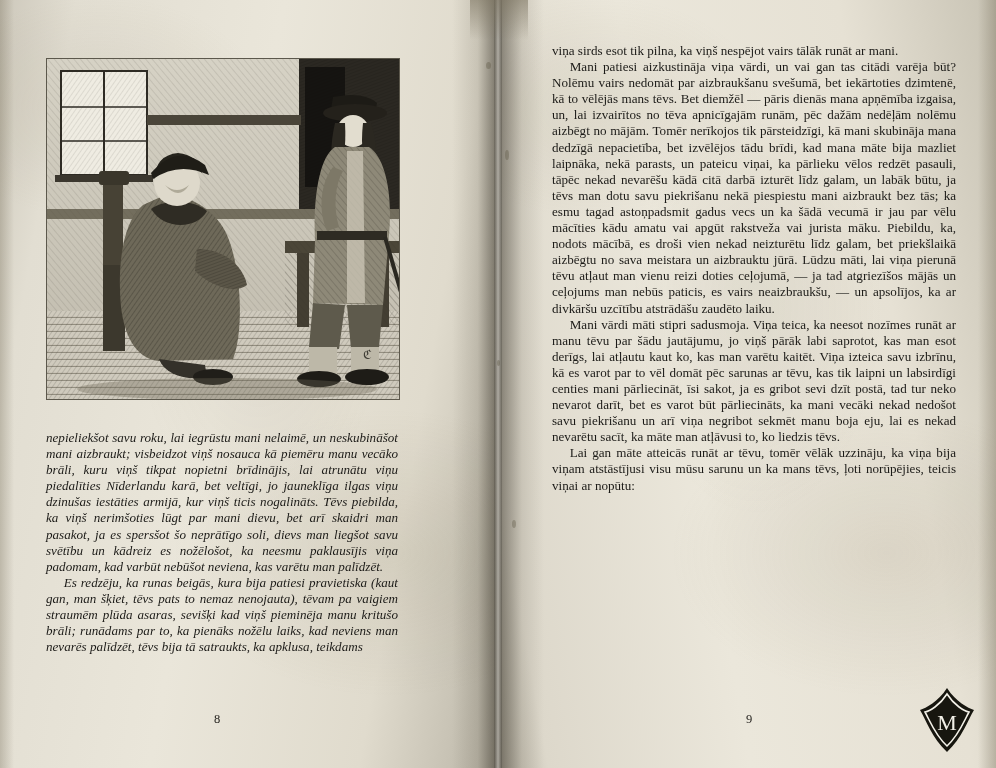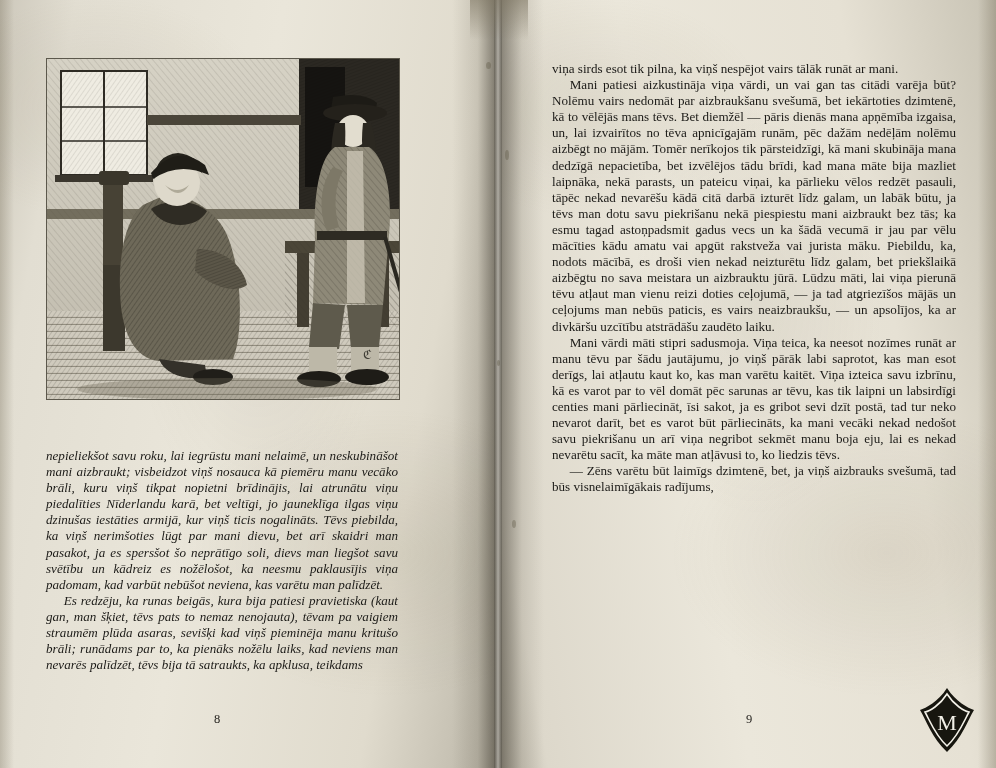--- a/index.html
+++ b/index.html
@@ -78,21 +78,20 @@
 
   
   .col {
     position: absolute;
     color: #1b1a17;
     font-size: 13.1px;
     line-height: 16.1px;
     text-align: justify;
     text-justify: inter-word;
     hyphens: manual;
-    margin-top: 18px;
   }
   .col p { margin: 0; }
   .col p + p { margin-top: 0px; }
   .indent { text-indent: 1.35em; }
 
   .col.left  { left: 46px;  top: 430px; width: 352px; font-style: italic; }
   .col.right { left: 552px; top: 43px;  width: 404px; }
 
   
   .folio {
@@ -249,21 +248,21 @@
   <div class="col left">
     <p>nepieliekšot savu roku, lai iegrūstu mani nelaimē, un neskubināšot mani aizbraukt; visbeidzot viņš nosauca kā piemēru manu vecāko brāli, kuru viņš tikpat nopietni brīdinājis, lai atrunātu viņu piedalīties Nīderlandu karā, bet veltīgi, jo jauneklīga ilgas viņu dzinušas iestāties armijā, kur viņš ticis nogalināts. Tēvs piebilda, ka viņš nerimšoties lūgt par mani dievu, bet arī skaidri man pasakot, ja es spersšot šo neprātīgo soli, dievs man liegšot savu svētību un kādreiz es nožēlošot, ka neesmu paklausījis viņa padomam, kad varbūt nebūšot neviena, kas varētu man palīdzēt.</p>
     <p class="indent">Es redzēju, ka runas beigās, kura bija patiesi pravietiska (kaut gan, man šķiet, tēvs pats to nemaz nenojauta), tēvam pa vaigiem straumēm plūda asaras, sevišķi kad viņš pieminēja manu kritušo brāli; runādams par to, ka pienāks nožēlu laiks, kad neviens man nevarēs palīdzēt, tēvs bija tā satraukts, ka apklusa, teikdams</p>
   </div>
   <div class="folio left">8</div>
 
   <div class="col right">
     <p>viņa sirds esot tik pilna, ka viņš nespējot vairs tālāk runāt ar mani.</p>
     <p class="indent">Mani patiesi aizkustināja viņa vārdi, un vai gan tas citādi varēja būt? Nolēmu vairs nedomāt par aizbraukšanu svešumā, bet iekārtoties dzimtenē, kā to vēlējās mans tēvs. Bet diemžēl — pāris dienās mana apņēmība izgaisa, un, lai izvairītos no tēva apnicīgajām runām, pēc dažām nedēļām nolēmu aizbēgt no mājām. Tomēr nerīkojos tik pārsteidzīgi, kā mani skubināja mana dedzīgā nepacietība, bet izvēlējos tādu brīdi, kad mana māte bija mazliet laipnāka, nekā parasts, un pateicu viņai, ka pārlieku vēlos redzēt pasauli, tāpēc nekad nevarēšu kādā citā darbā izturēt līdz galam, un labāk būtu, ja tēvs man dotu savu piekrišanu nekā piespiestu mani aizbraukt bez tās; ka esmu tagad astoņpadsmit gadus vecs un ka šādā vecumā ir jau par vēlu mācīties kādu amatu vai apgūt rakstveža vai jurista māku. Piebildu, ka, nodots mācībā, es droši vien nekad neizturētu līdz galam, bet priekšlaikā aizbēgtu no sava meistara un aizbrauktu jūrā. Lūdzu māti, lai viņa pierunā tēvu atļaut man vienu reizi doties ceļojumā, — ja tad atgriezīšos mājās un ceļojums man nebūs paticis, es vairs neaizbraukšu, — un apsolījos, ka ar divkāršu uzcītību atstrādāšu zaudēto laiku.</p>
     <p class="indent">Mani vārdi māti stipri sadusmoja. Viņa teica, ka neesot nozīmes runāt ar manu tēvu par šādu jautājumu, jo viņš pārāk labi saprotot, kas man esot derīgs, lai atļautu kaut ko, kas man varētu kaitēt. Viņa izteica savu izbrīnu, kā es varot par to vēl domāt pēc sarunas ar tēvu, kas tik laipni un labsirdīgi centies mani pārliecināt, īsi sakot, ja es gribot sevi dzīt postā, tad tur neko nevarot darīt, bet es varot būt pārliecināts, ka mani vecāki nekad nedošot savu piekrišanu un arī viņa negribot sekmēt manu boja eju, lai es nekad nevarētu sacīt, ka māte man atļāvusi to, ko liedzis tēvs.</p>
-    <p class="indent">— Zēns varētu būt laimīgs dzimtenē, bet, ja viņš aizbrauks svešumā, tad būs visnelaimīgākais radījums,</p>
+    <p class="indent">Lai gan māte atteicās runāt ar tēvu, tomēr vēlāk uzzināju, ka viņa bija viņam atstāstījusi visu mūsu sarunu un ka mans tēvs, ļoti norūpējies, teicis viņai ar nopūtu:</p>
   </div>
   <div class="folio right">9</div>
 
   <div class="gutter"></div>
   <div class="gutter-crease"></div>
   <div class="gutter-top"></div>
   <div class="edge-right"></div>
   <div class="edge-left"></div>
 
   <div class="speck" style="left:486px;top:62px;width:5px;height:7px;"></div>

